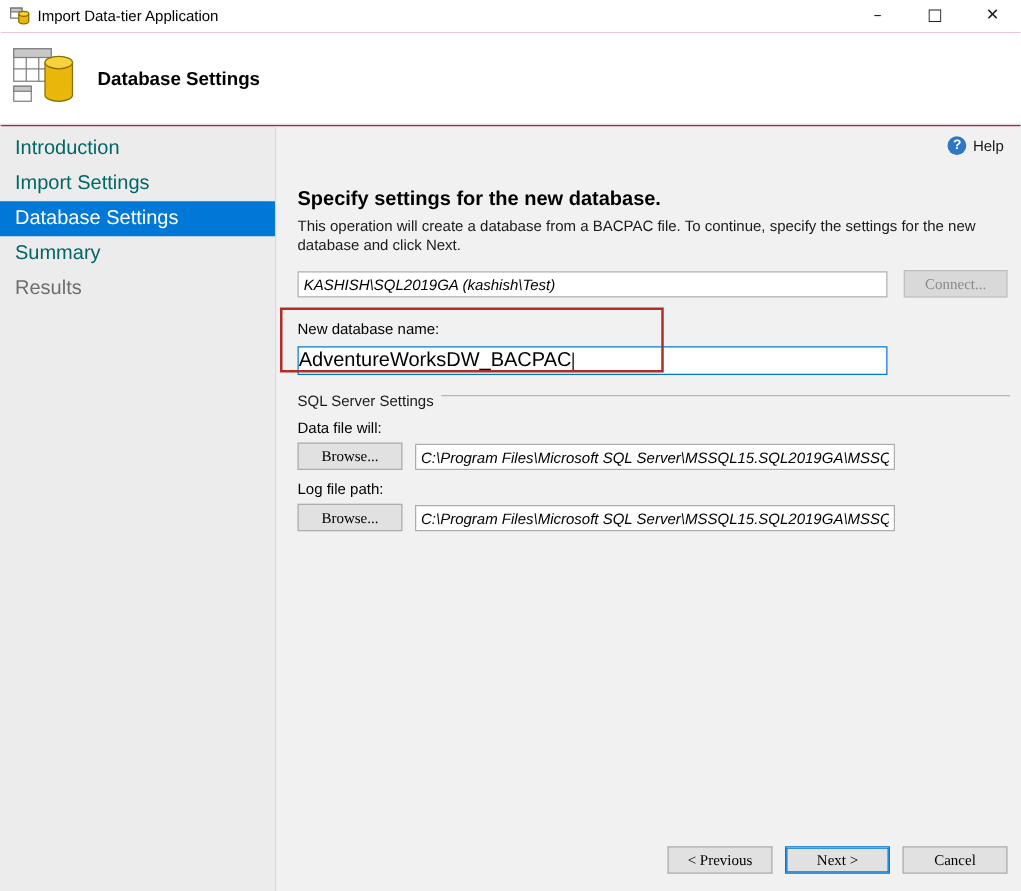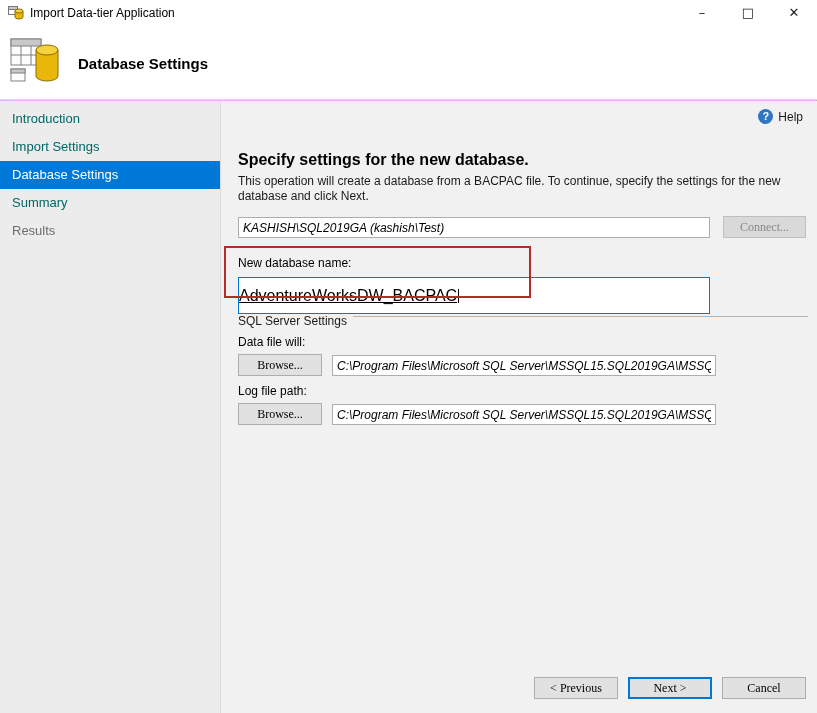--- a/index.html
+++ b/index.html
@@ -1,39 +1,39 @@
 <!DOCTYPE html>
 <html><head>
 <meta charset="utf-8">
 <style>
   * { margin:0; padding:0; box-sizing:border-box; }
   html,body { width:817px; height:713px; font-family:"Liberation Sans", sans-serif; }
   .window {
-    position:relative; width:817px; height:713px; background:#f0abfc; overflow:hidden;
+    position:relative; width:817px; height:713px; background:#be185d; overflow:hidden;
     box-shadow: inset 0 0 0 1px #b8b8b8;
   }
 
   
   .titlebar { position:absolute; left:0; top:0; width:817px; height:26px; background:#ffffff; }
   .app-icon { position:absolute; left:8px; top:5px; width:16px; height:16px; }
   .win-title { position:absolute; left:30px; top:6px; font-size:12px; color:#000; white-space:nowrap; }
   .win-controls { position:absolute; right:0; top:0; height:26px; display:flex; }
   .win-btn {
     width:46px; height:26px; border:none; background:transparent; font-size:13px;
     color:#222; text-align:center; line-height:26px; cursor:default; font-family:"DejaVu Sans", sans-serif;
   }
 
   
   .header { position:absolute; left:0; top:26px; width:817px; height:74px; background:#ffffff; border-bottom:1px solid #dcdcdc; }
   .header-icon { position:absolute; left:10px; top:12px; }
   .header-title { position:absolute; left:78px; top:29px; font-size:15px; font-weight:bold; color:#000; }
 
   
   .sidebar { position:absolute; left:0; top:101px; width:220px; height:612px; background:#ececec; padding-top:4px; }
-  .nav-item { height:28px; line-height:28px; padding-left:12px; font-size:13px; white-space:nowrap; }
+  .nav-item { height:28px; line-height:28px; padding-left:12px; font-size:16px; white-space:nowrap; }
   .nav-item.link { color:#006666; }
   .nav-item.active { background:#0078d7; color:#ffffff; }
   .nav-item.disabled { color:#6e6e6e; }
 
   
   .main { position:absolute; left:220px; top:101px; width:597px; height:612px; background:#f1f1f1; border-left:1px solid #dcdcdc; }
 
   .help { position:absolute; top:8px; right:14px; display:flex; align-items:center; gap:5px; cursor:pointer; }
   .help-icon {
     display:inline-block; width:15px; height:15px; border-radius:50%; background:#2f76c4;
@@ -51,22 +51,22 @@
   input.textbox { outline:none;font-style:italic; }
   .server-input { position:absolute; left:17px; top:116px; width:472px; height:21px; background:#f5f5f5; }
   .btn {
     background:#e1e1e1; border:1px solid #adadad; font-size:12px; color:#000;
     font-family:Liberation Serif, serif; text-align:center; cursor:default;
   }
   .connect-btn { position:absolute; left:502px; top:115px; width:83px; height:22px; background:#d9d9d9; border-color:#bfbfbf; color:#8a8a8a; }
 
   .db-label { position:absolute; left:17px; top:155px; font-size:12px; color:#000; }
   .db-input {
-    position:absolute; left:17px; top:176px; width:472px; height:37px;
-    border:1px solid #0078d7; background:#ffffff; display:flex; align-items:center;text-decoration:underline;
+    position:absolute; left:17px; top:176px; width:472px; height:23px;
+    border:1px solid #0078d7; background:#ffffff; display:flex; align-items:center;
   }
   .caret { display:inline-block; width:1px; height:14px; background:#000; margin-left:1px; }
 
   .group-header { position:absolute; left:17px; top:213px; width:570px; display:flex; }
   .group-label { font-size:12px; color:#1a1a1a; white-space:nowrap; }
   .group-line { flex:1; height:1px; background:#b5b5b5; margin-left:6px; margin-top:2px; }
 
   .datafile-label { position:absolute; left:17px; top:234px; font-size:12px; color:#000; }
   .browse1 { position:absolute; left:17px; top:253px; width:84px; height:22px; }
   .path1 { position:absolute; left:111px; top:254px; width:384px; height:21px; }

